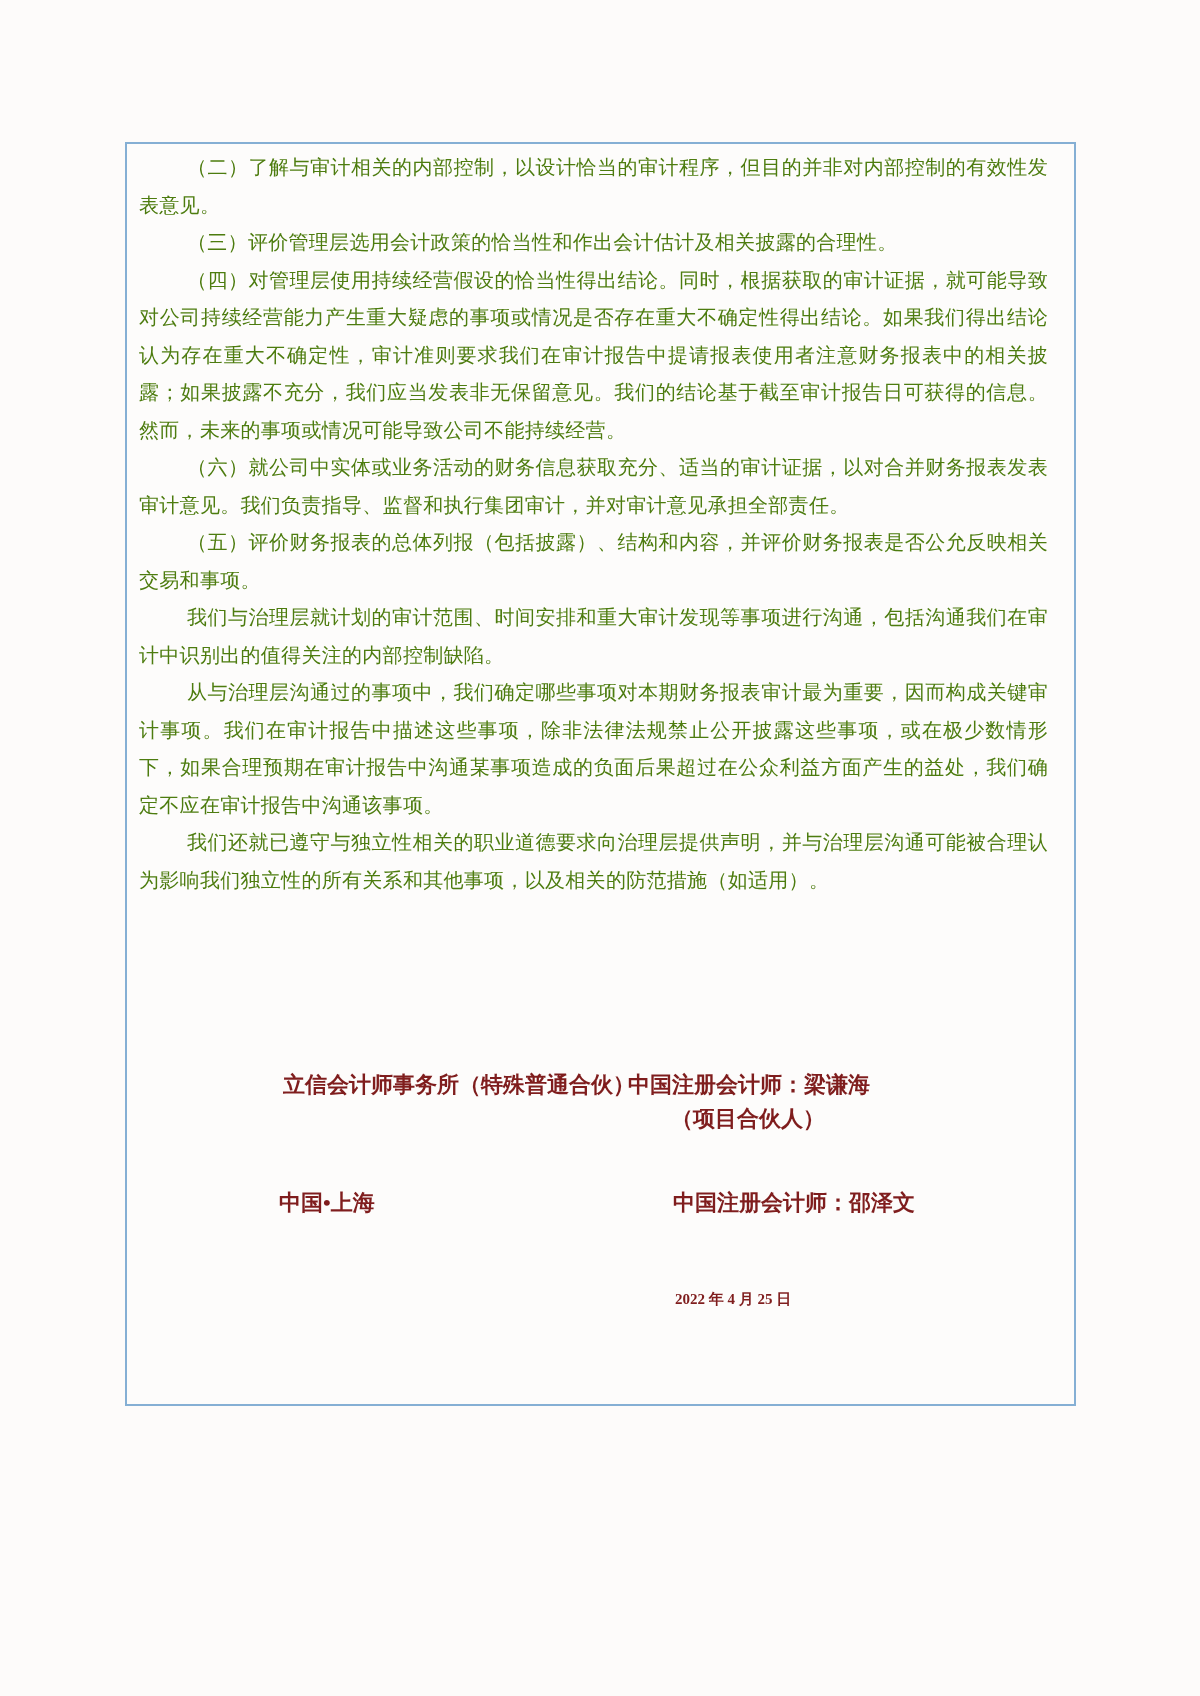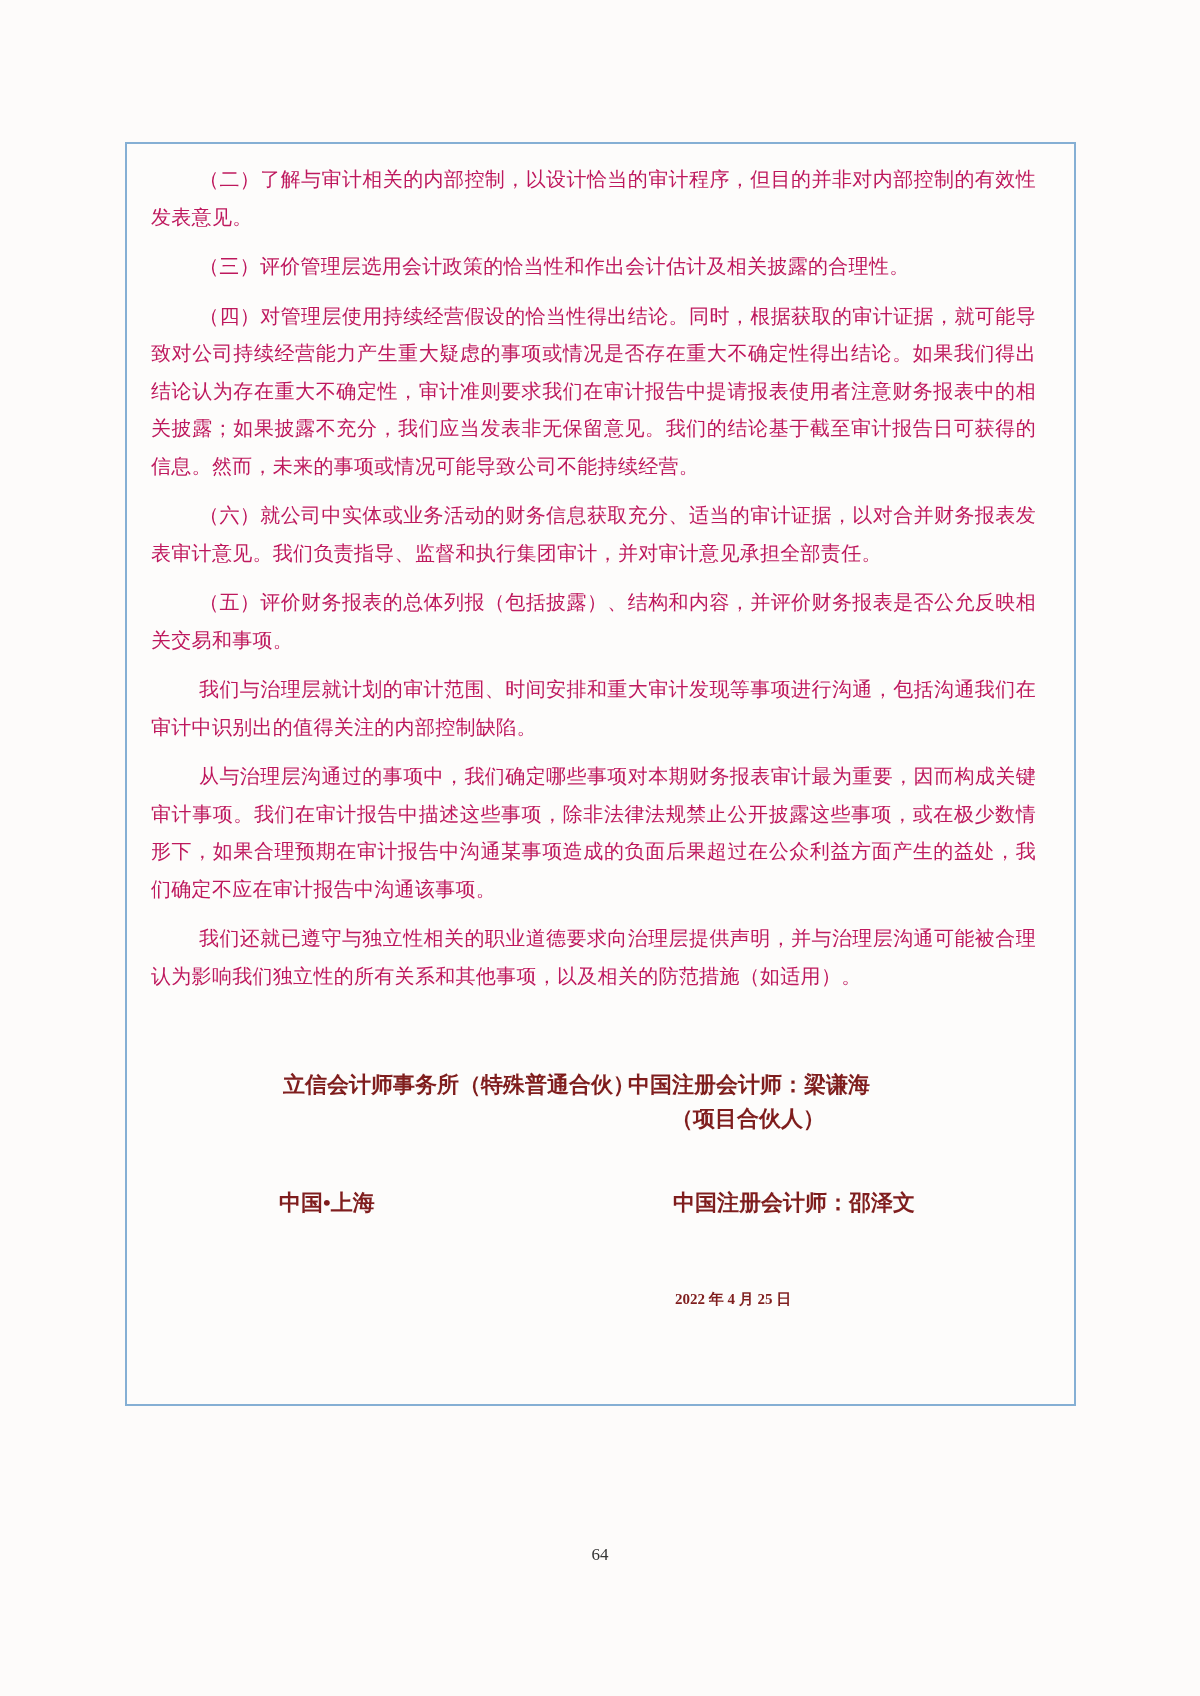--- a/index.html
+++ b/index.html
@@ -23,27 +23,27 @@
     width: 951px;
     height: 1264px;
     border: 2px solid #85afd4;
     box-sizing: border-box;
     background: #fdfcfb;
   }
   .body-text {
     padding: 5px 26px 0 12px;
   }
   .body-text p {
-    margin: 12px;
+    margin: 0;
     font-size: 20px;
     line-height: 37.5px;
     letter-spacing: 0.3px;
     text-align: justify;
     text-indent: 2.4em;
-    color: #be185d;
+    color: #4d7c0f;
   }
   .sig-item {
     position: absolute;
     font-family: "DejaVu Sans", "Liberation Sans", sans-serif;
     font-weight: bold;
     font-size: 22px;
     line-height: 30px;
     color: #7f1d1d;
     white-space: nowrap;
   }
@@ -87,14 +87,13 @@
 
     <div class="sig-item sig-firm">立信会计师事务所（特殊普通合伙）</div>
     <div class="sig-item sig-cpa1">中国注册会计师：梁谦海</div>
     <div class="sig-item sig-cpa1-role">（项目合伙人）</div>
     <div class="sig-item sig-location">中国•上海</div>
     <div class="sig-item sig-cpa2">中国注册会计师：邵泽文</div>
     <div class="sig-item sig-date">2022 年 4 月 25 日</div>
 
   </div>
 
-  <div class="page-number">64</div>
 </div>
 
 </body></html>

